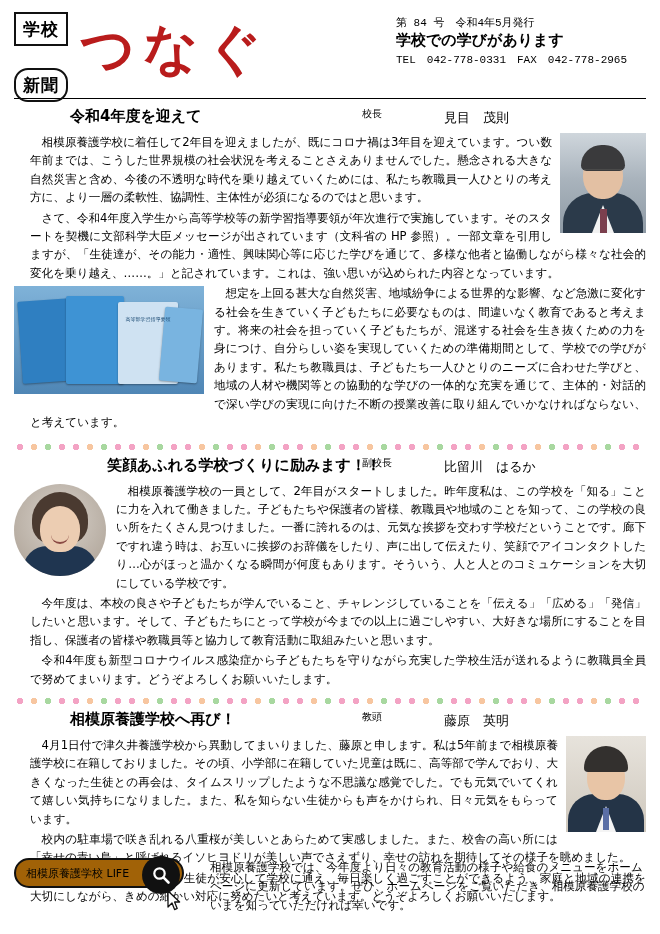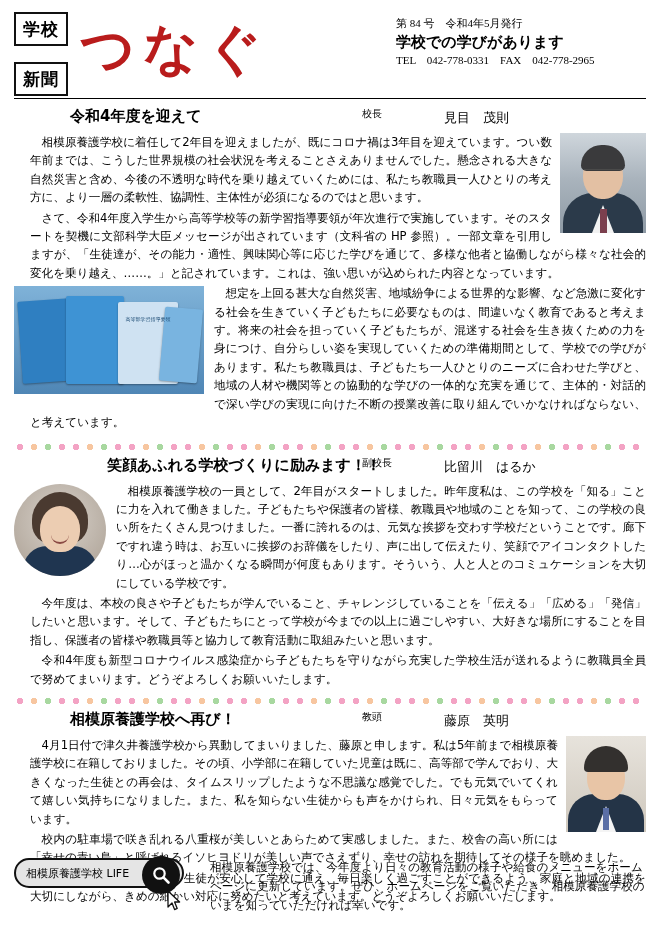--- a/index.html
+++ b/index.html
@@ -38,39 +38,39 @@
     height: 30px;
     display: flex;
     align-items: center;
     justify-content: center;
     font-weight: bold;
     font-size: 17px;
     letter-spacing: 1px;
     font-family: Liberation Mono, monospace;
     text-align: right;
   }
-  .logo-cell + .logo-cell { margin-top: 16px; }
+  .logo-cell + .logo-cell { margin-top: 22px; border-radius: 14px; }
 
   .bigtitle {
     flex: 1 1 auto;
     font-size: 54px;
     font-weight: bold;
     letter-spacing: 8px;
     line-height: 78px;
     padding-left: 12px;
     font-family: "DejaVu Sans", sans-serif;
     color: #b91c1c;
   }
   .masthead-right {
     flex: 0 0 250px;
     text-align: left;
     font-size: 11.5px;
     line-height: 18px;
     padding-top: 4px;
-    font-family: Liberation Serif, serif;
+    font-family: Liberation Mono, monospace;
   }
   .masthead-right .issue { font-size: 11px; }
   .masthead-right .school {
     font-size: 15px;
     font-weight: bold;
     letter-spacing: 0px;
     margin-top: 1px;
   }
   .masthead-right .addr { font-size: 11px; margin-top: 2px; }
   .masthead-right .tel { font-size: 11px; }
@@ -273,21 +273,21 @@
     flex: 0 0 186px;
     position: relative;
     height: 58px;
   }
   .search-box {
     position: relative;
     width: 170px;
     height: 30px;
     border: 2px solid #111;
     border-radius: 15px;
-    background: #e5e5e5;
+    background: #a16207;
     display: flex;
     align-items: center;
     padding-left: 10px;
     box-sizing: border-box;
     font-size: 11px;
     font-family: "DejaVu Sans", sans-serif;
   }
   .search-btn {
     position: absolute;
     right: 2px;

